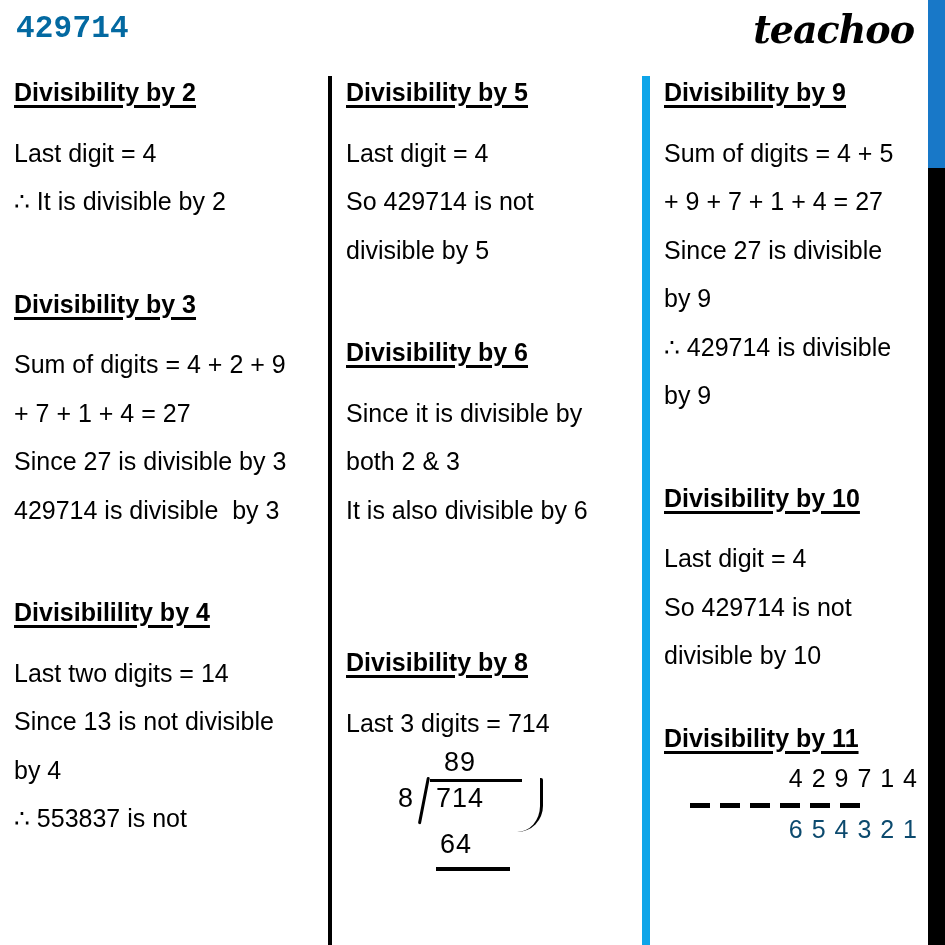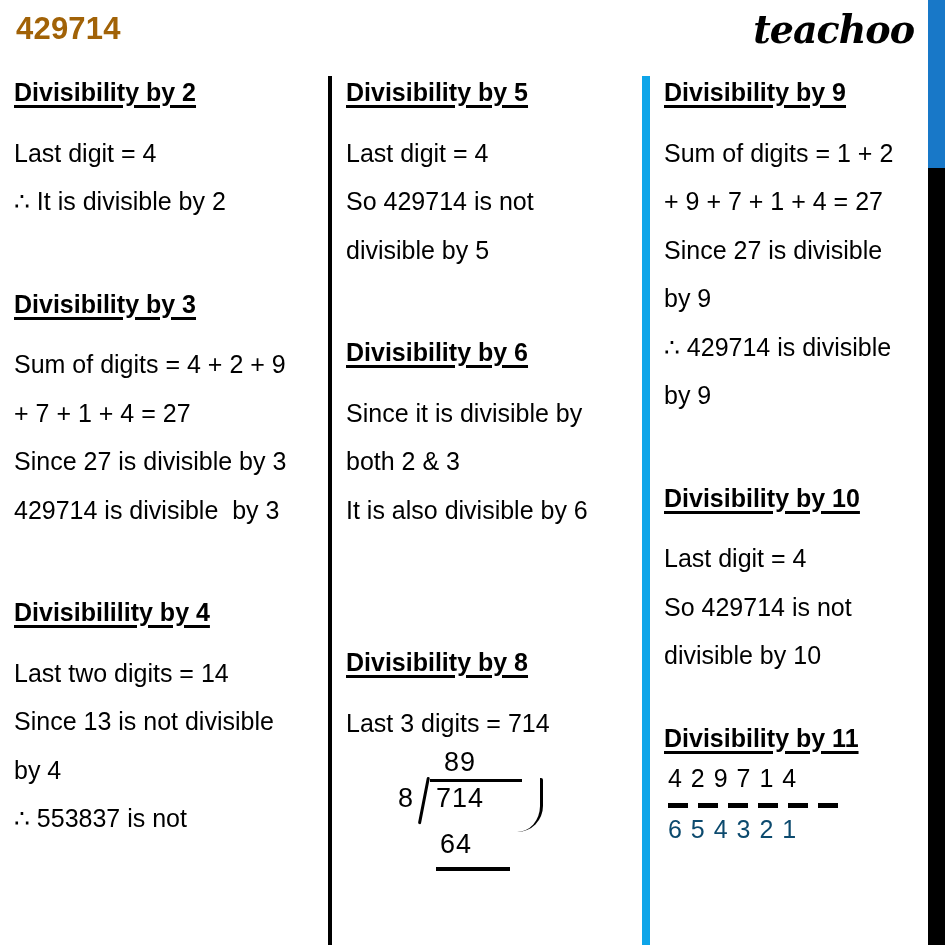--- a/index.html
+++ b/index.html
@@ -170,22 +170,24 @@
     left: 54px;
     top: 120px;
     width: 74px;
     height: 4px;
     background: #000;
   }
 
   
   .eleven-fig {
     position: relative;
+    margin-left: 22px;
     margin-top: 10px;
     width: 232px;
+    text-align: right;
   }
   .eleven-digits {
     font-size: 25px;
     letter-spacing: 1px;
     white-space: pre;
     margin: 0;
     padding-left: 4px;
   }
   .eleven-dashes {
     position: relative;
@@ -210,21 +212,21 @@
 </style>
 </head>
 <body>
 
 <div id="page">
 
   <div class="edge-bar" id="edge-bar-blue" style="background: rgb(24, 120, 200);"></div>
   <div class="edge-bar" id="edge-bar-black" style="background: rgb(0, 0, 0);"></div>
 
   <div id="header">
-    <div id="doc-number" style="color: #a16207;">429714</div>
+    <div id="doc-number" style="color: #0369a1; font-family: Liberation Mono, monospace;">429714</div>
     <div id="brand-logo">teachoo</div>
   </div>
 
   <div id="columns">
 
     <div class="col" id="col-1">
 
       <div class="section">
         <div class="section-heading">Divisibility by 2</div>
         <div class="gap-sm"></div>
@@ -296,21 +298,21 @@
         </div>
       </div>
 
     </div>
 
     <div class="col" id="col-3">
 
       <div class="section">
         <div class="section-heading">Divisibility by 9</div>
         <div class="gap-sm"></div>
-        <div class="line">Sum of digits = 1 + 2</div>
+        <div class="line">Sum of digits = 4 + 5</div>
         <div class="line">+ 9 + 7 + 1 + 4 = 27</div>
         <div class="line">Since 27 is divisible</div>
         <div class="line">by 9</div>
         <div class="line">∴ 429714 is divisible</div>
         <div class="line">by 9</div>
       </div>
 
       <div class="gap-lg"></div>
 
       <div class="section">

